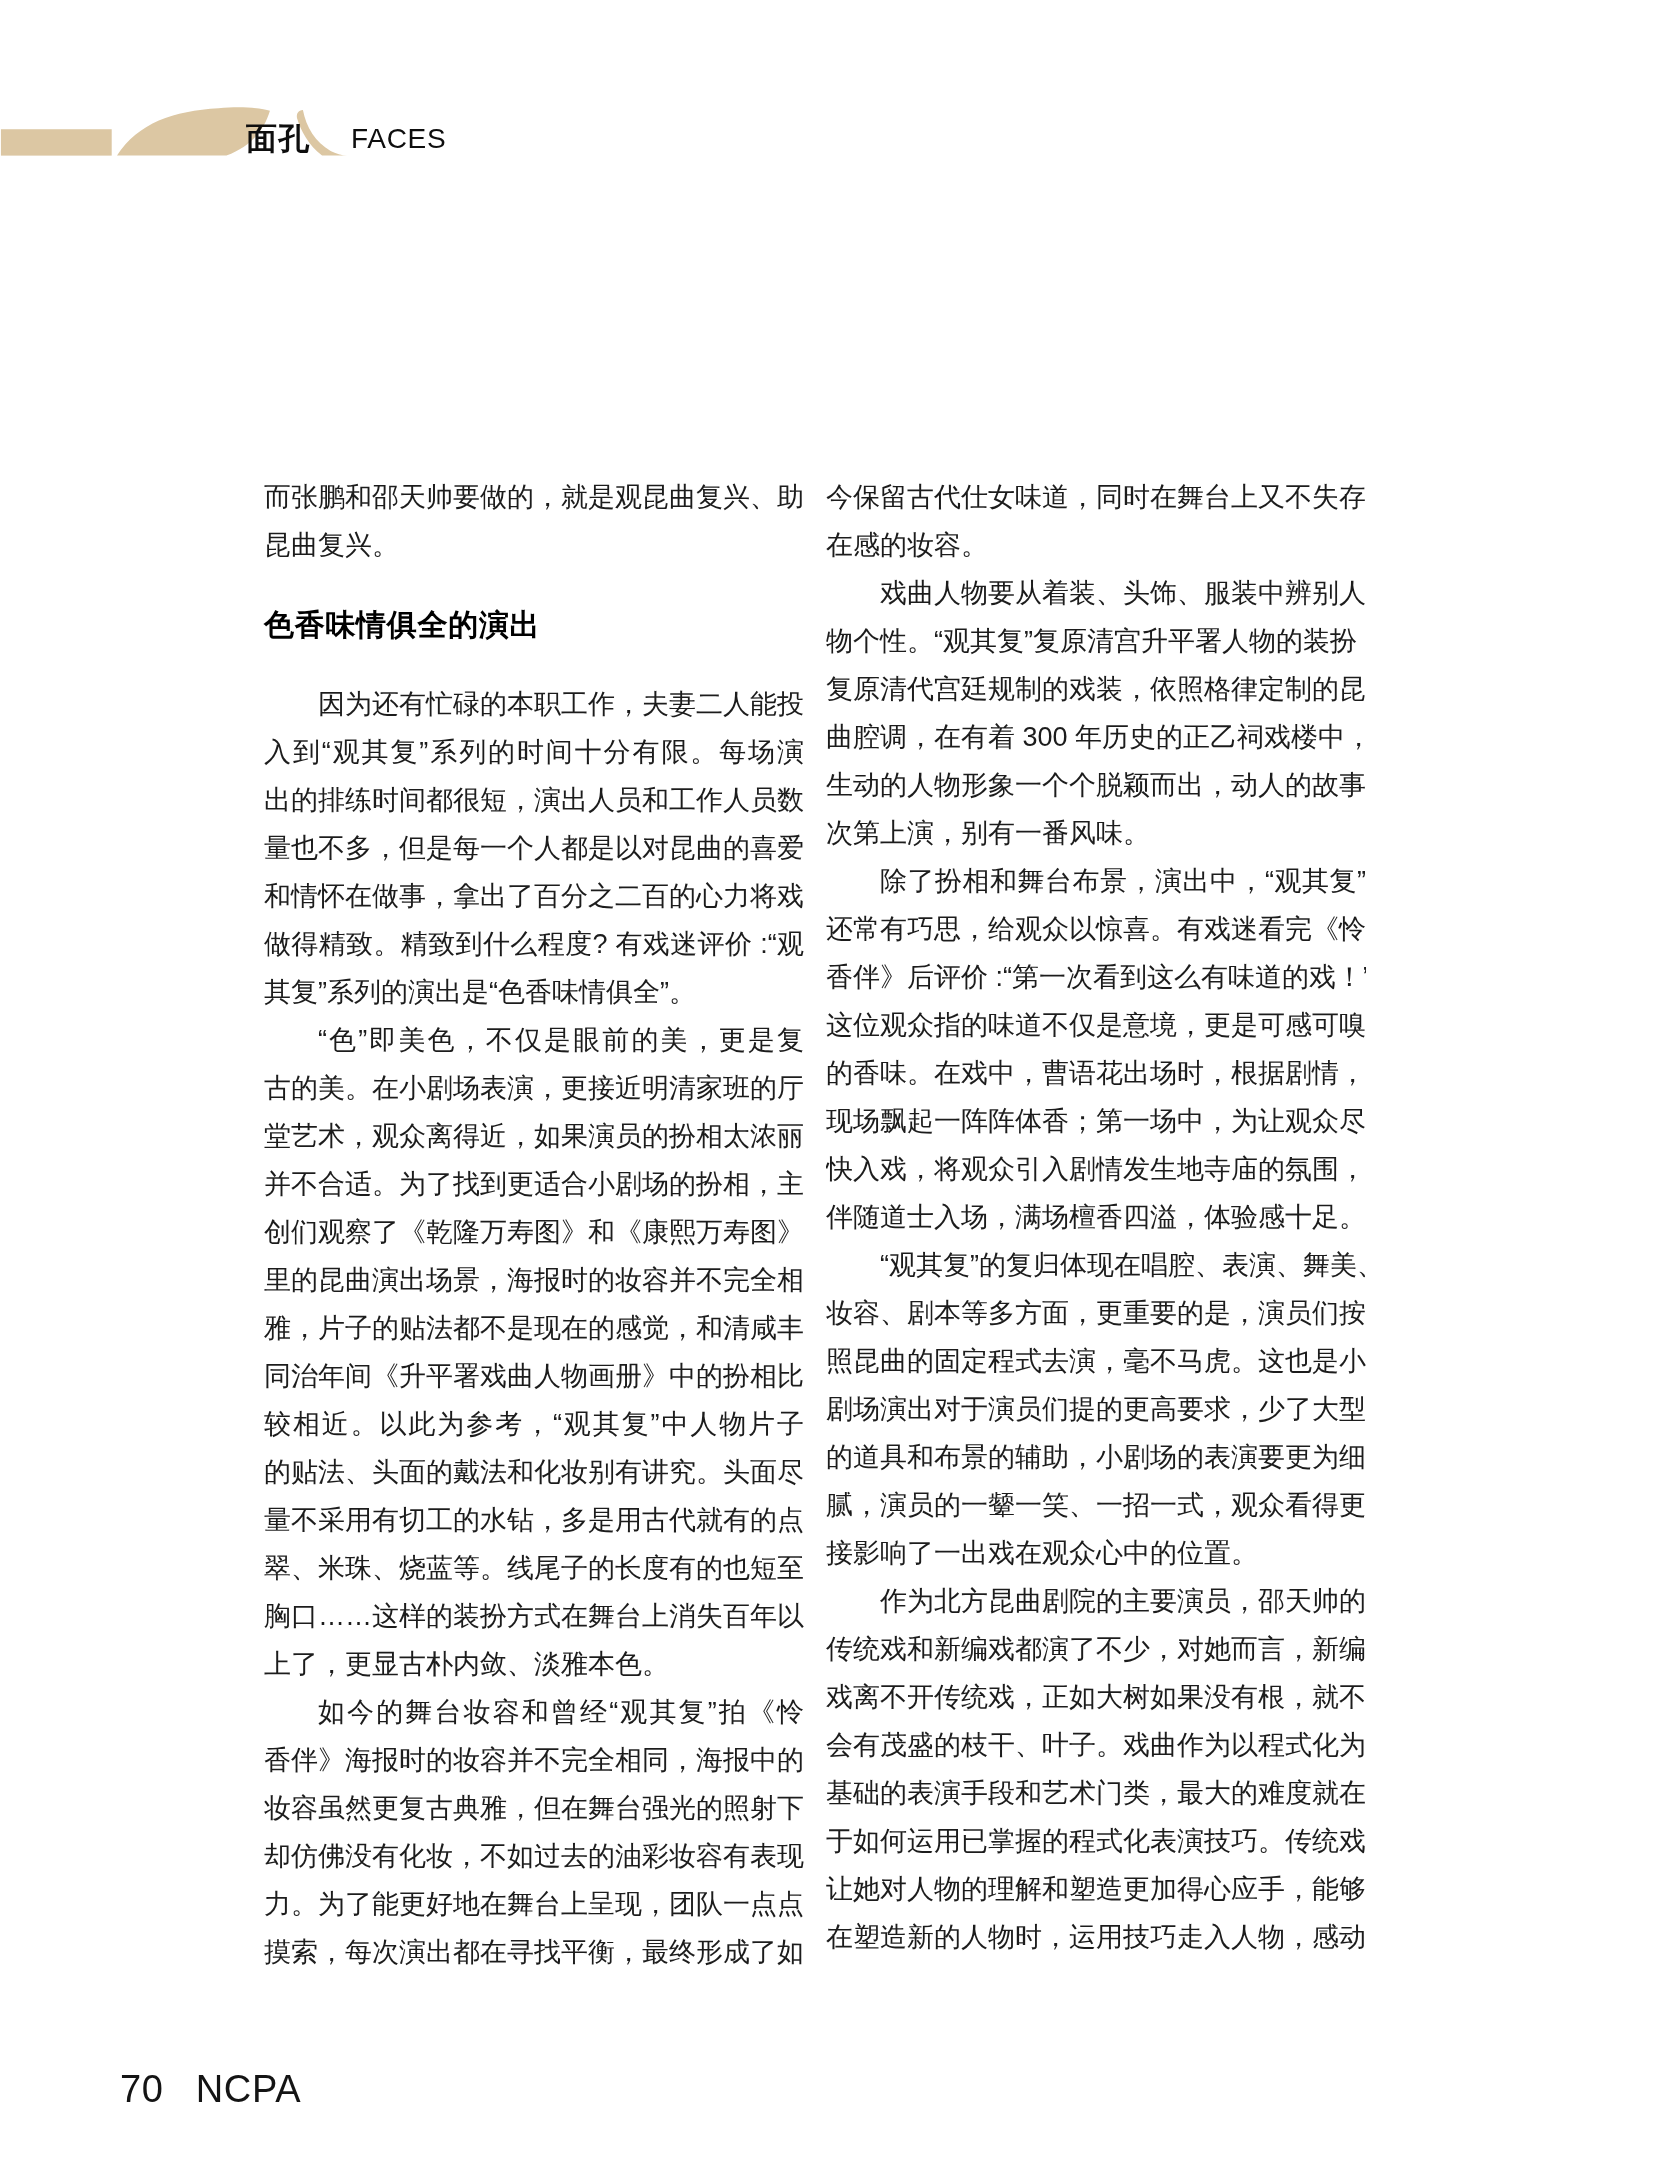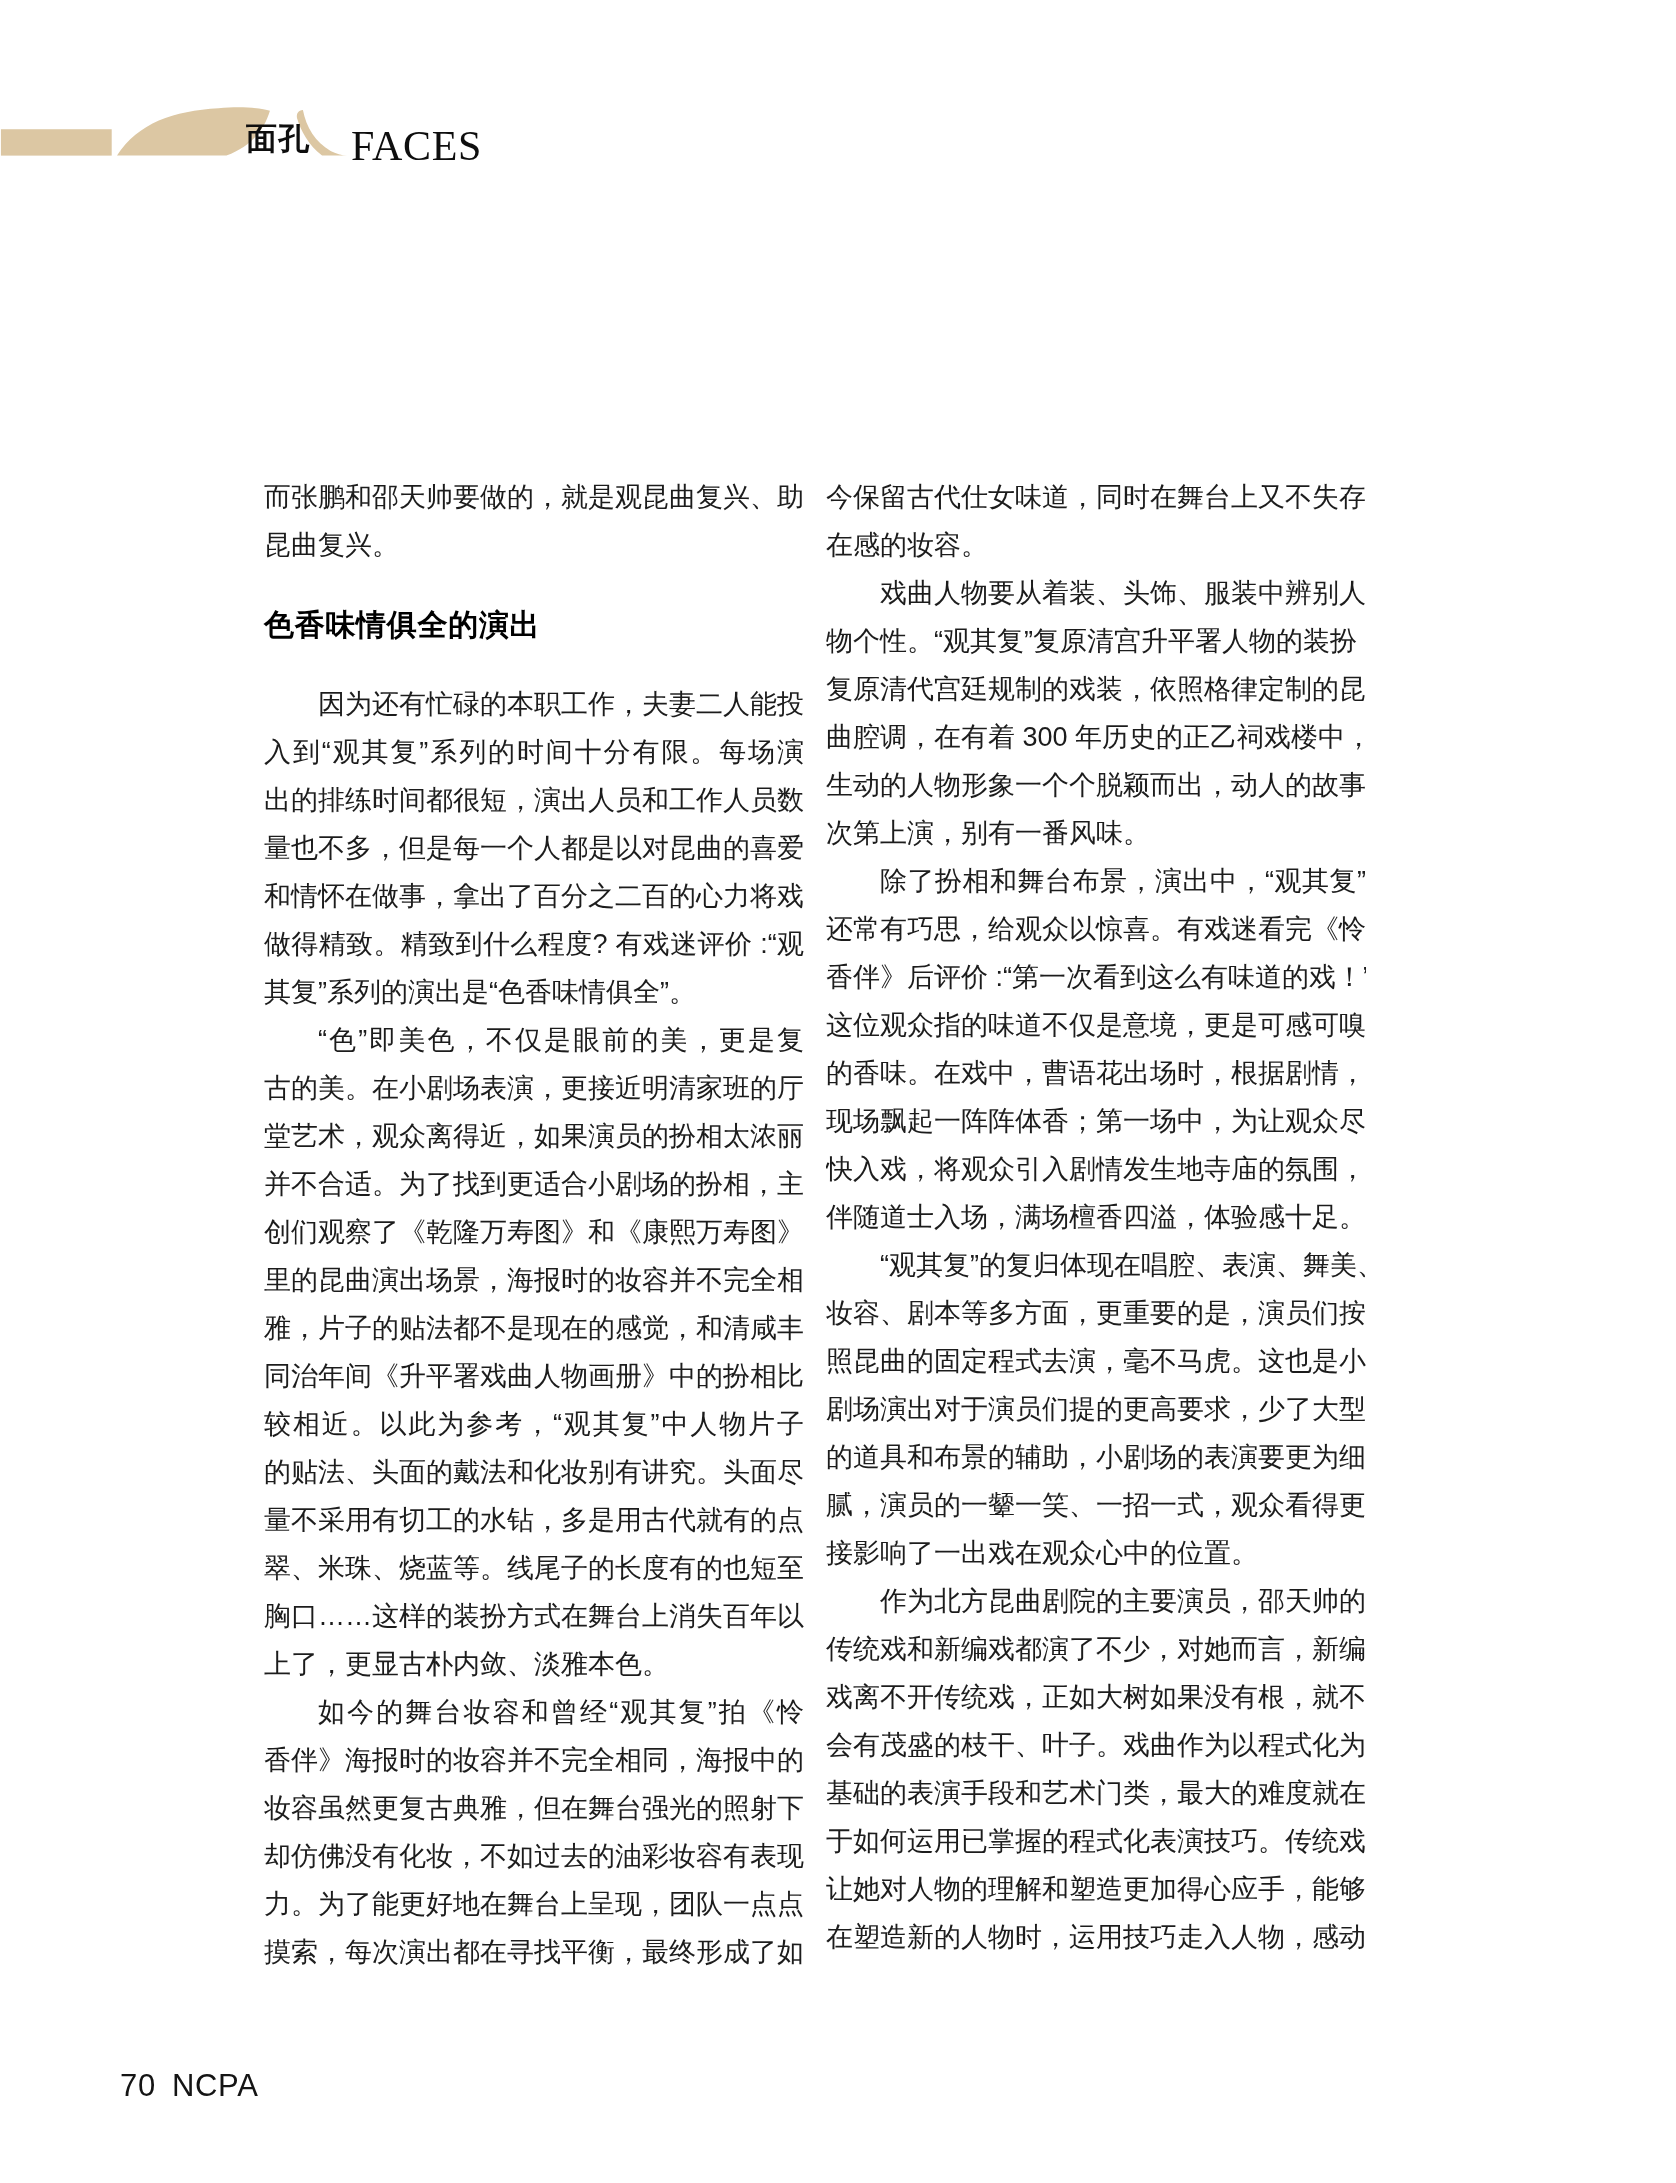--- a/index.html
+++ b/index.html
@@ -15,22 +15,22 @@
   
   .header-band { position: absolute; left: 0; top: 0; width: 1676px; height: 211px; padding-left: 36px; }
   .header-swoosh { position: absolute; left: 0; top: 0; }
   .section-title-cn {
     position: absolute; left: 246px; top: 123px;
     font-size: 31px; font-weight: 700; color: #0e0e0e;
     letter-spacing: 1.3px; line-height: 1;
   }
   .section-title-en {
     position: absolute; left: 351px; top: 125px;
-    font-family: Liberation Serif, serif;
-    font-size: 42px; font-weight: 400; color: #0e0e0e;
+    font-family: Liberation Sans, sans-serif;
+    font-size: 28px; font-weight: 400; color: #0e0e0e;
     letter-spacing: 0.7px; line-height: 1;
   }
 
   
   .columns {
     position: absolute; left: 264px; top: 473px;
     width: 1126px; display: flex; gap: 22px;
   }
   .col { width: 540px; }
   .tline {
@@ -43,22 +43,22 @@
   .tline.ind { text-indent: 54px; }
   .col-heading {
     font-size: 30px; font-weight: 700; color: #000000;
     line-height: 49px; margin: 31px 0;
     letter-spacing: 0.7px;
   }
 
   
   .footer {
     position: absolute; left: 120px; top: 2068px;
-    display: flex; gap: 16px; align-items: baseline;
-    font-size: 31px; color: #141414; letter-spacing: 0.7px;
+    display: flex; gap: 32px; align-items: baseline;
+    font-size: 38px; color: #141414; letter-spacing: 0.7px;
   }
 </style>
 </head>
 <body>
 
 <div class="page">
 
   <div class="header-band">
     <svg class="header-swoosh" width="1676" height="211" viewBox="0 0 2539 320" xmlns="http://www.w3.org/2000/svg">
       <rect x="0" y="196" width="168" height="40" fill="#dcc7a3"></rect>

